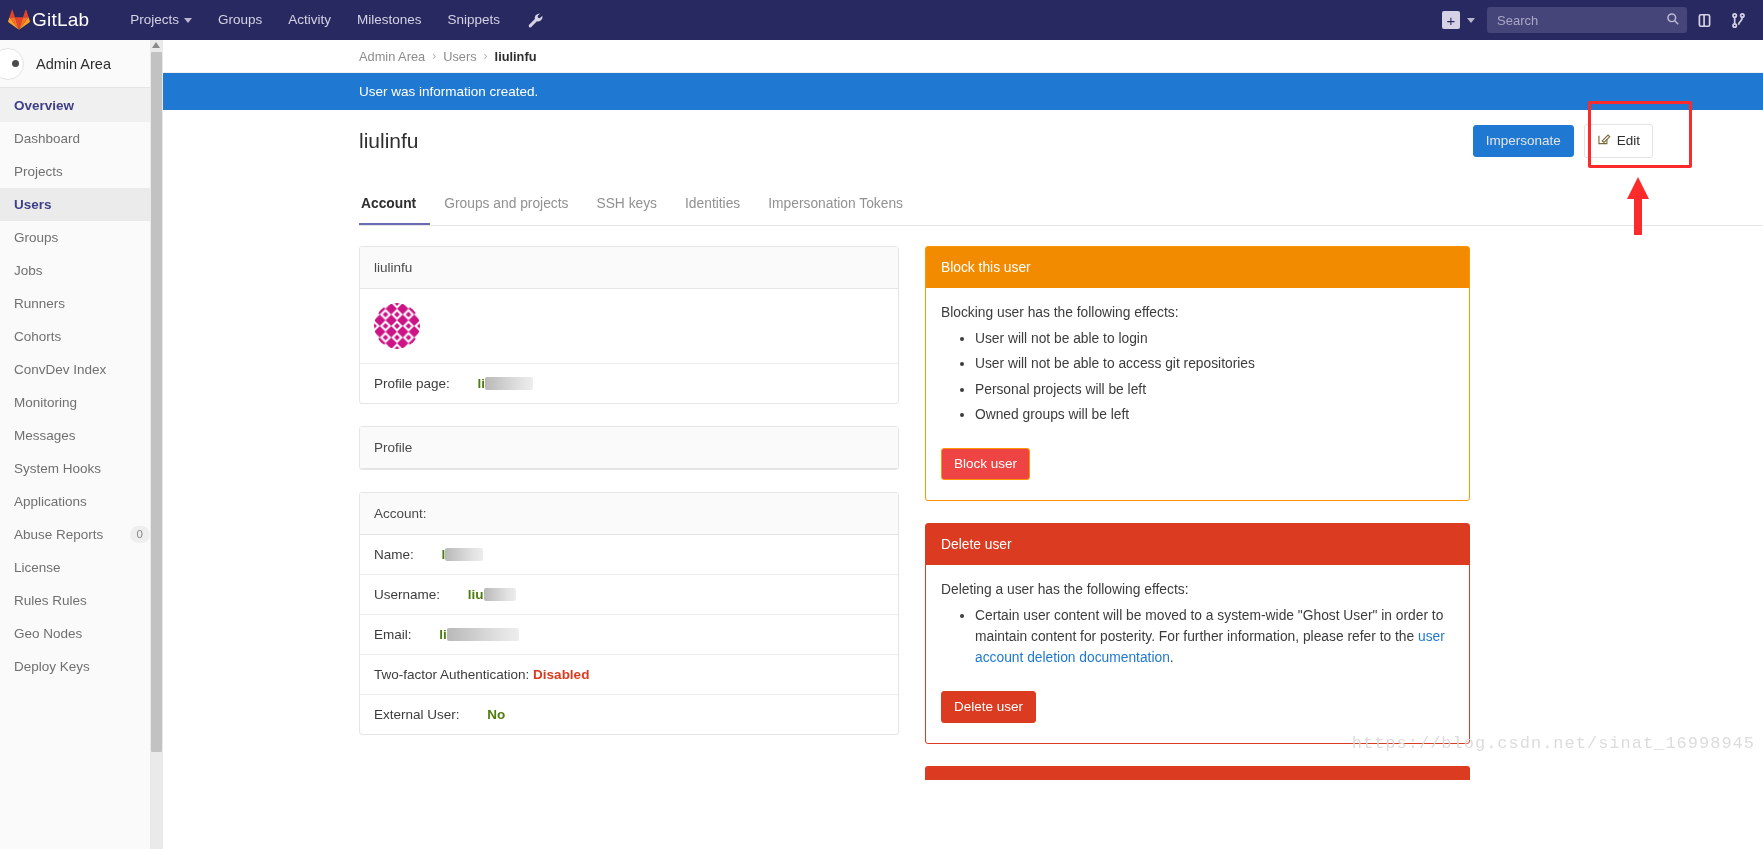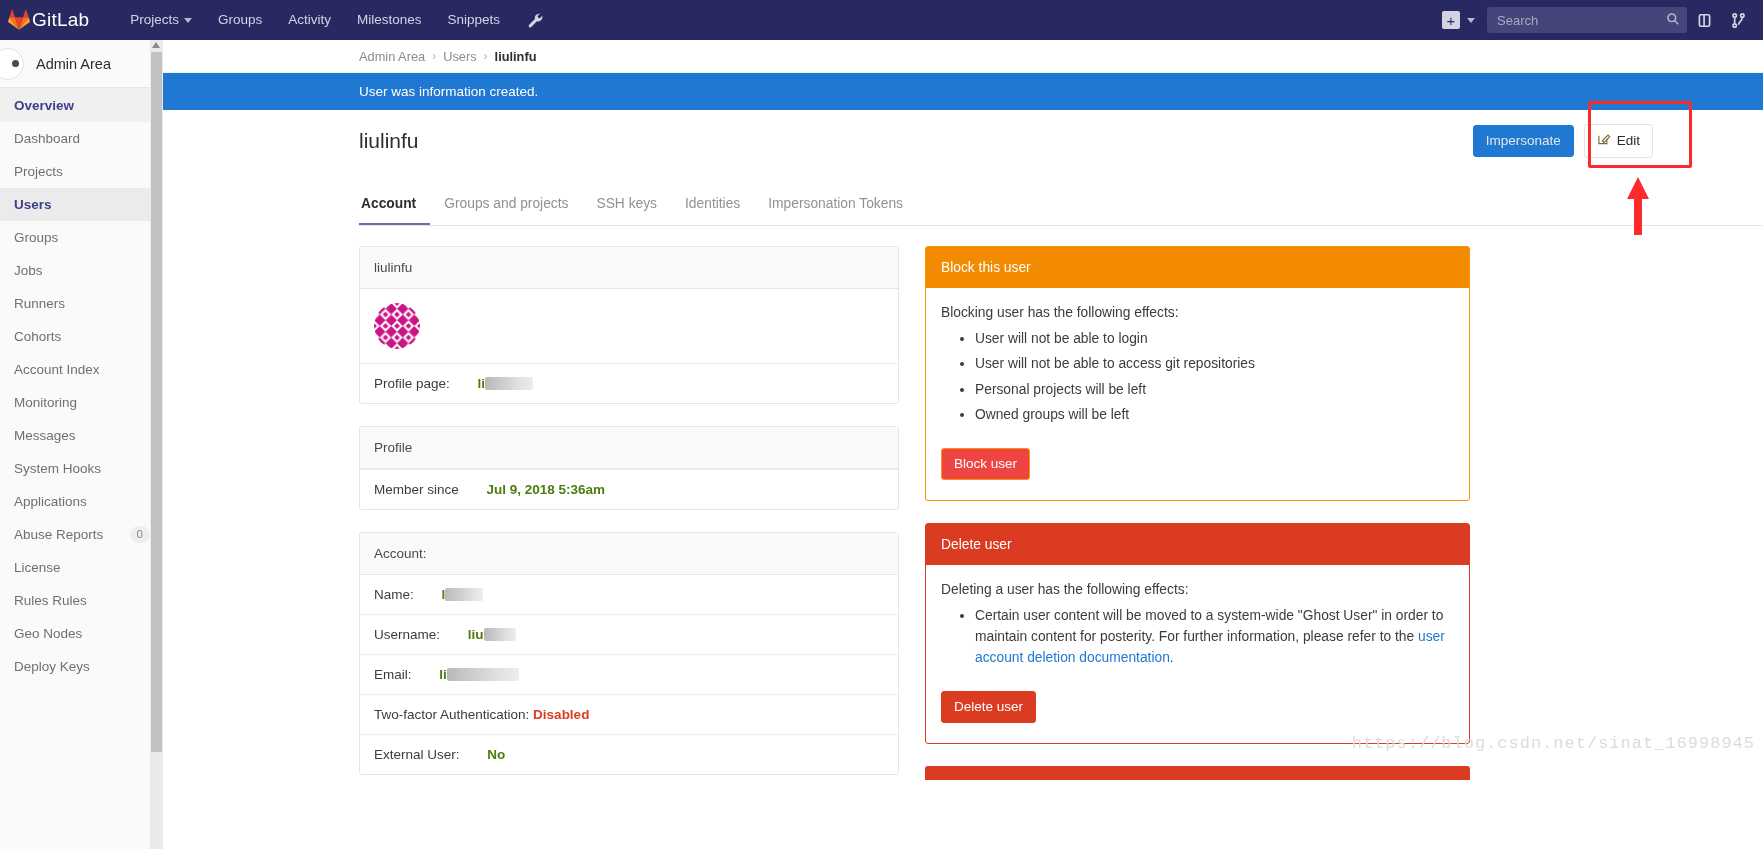--- a/index.html
+++ b/index.html
@@ -294,21 +294,21 @@
         <li class="sb-item">
           <span class="sb-label" style="padding-left: 14px;">Jobs</span>
         </li>
         <li class="sb-item">
           <span class="sb-label" style="padding-left: 14px;">Runners</span>
         </li>
         <li class="sb-item">
           <span class="sb-label" style="padding-left: 14px;">Cohorts</span>
         </li>
         <li class="sb-item">
-          <span class="sb-label" style="padding-left: 14px;">Account Index</span>
+          <span class="sb-label" style="padding-left: 14px;">ConvDev Index</span>
         </li>
         <li class="sb-item">
           <span class="sb-label" style="padding-left: 14px;">Monitoring</span>
         </li>
         <li class="sb-item">
           <span class="sb-label" style="padding-left: 14px;">Messages</span>
         </li>
         <li class="sb-item">
           <span class="sb-label" style="padding-left: 14px;">System Hooks</span>
         </li>
@@ -409,24 +409,20 @@
               </svg>
             </div>
             <div class="list-row" style="border-top:1px solid #ededed;">
               <span>Profile page:</span>
               <span class="b">li</span><span class="redact" style="width:48px;"></span>
             </div>
           </div>
 
           <div class="panel">
             <div class="panel-head">Profile</div>
-            <div class="list-row">
-              <span>Member since</span>
-              <span class="b">Jul 9, 2018 5:36am</span>
-            </div>
           </div>
 
           <div class="panel">
             <div class="panel-head">Account:</div>
             <div>
                 <div class="list-row"><span>Name:</span> <span class="b">l</span><span class="redact" style="width: 38px;"></span></div>
                 <div class="list-row"><span>Username:</span> <span class="b">liu</span><span class="redact" style="width: 32px;"></span></div>
                 <div class="list-row"><span>Email:</span> <span class="b">li</span><span class="redact" style="width: 72px;"></span></div>
                 <div class="list-row"><span>Two-factor Authentication:</span> <span class="danger-text">Disabled</span></div>
                 <div class="list-row"><span>External User:</span> <span class="b">No</span></div>

